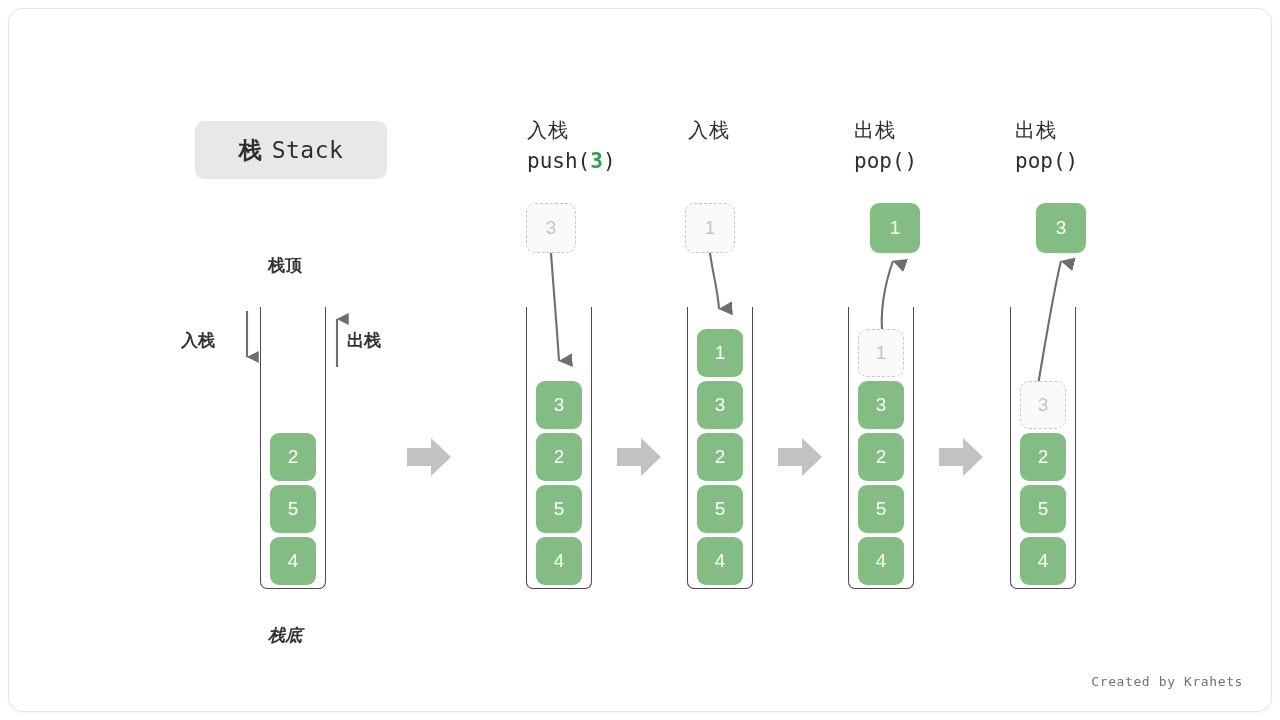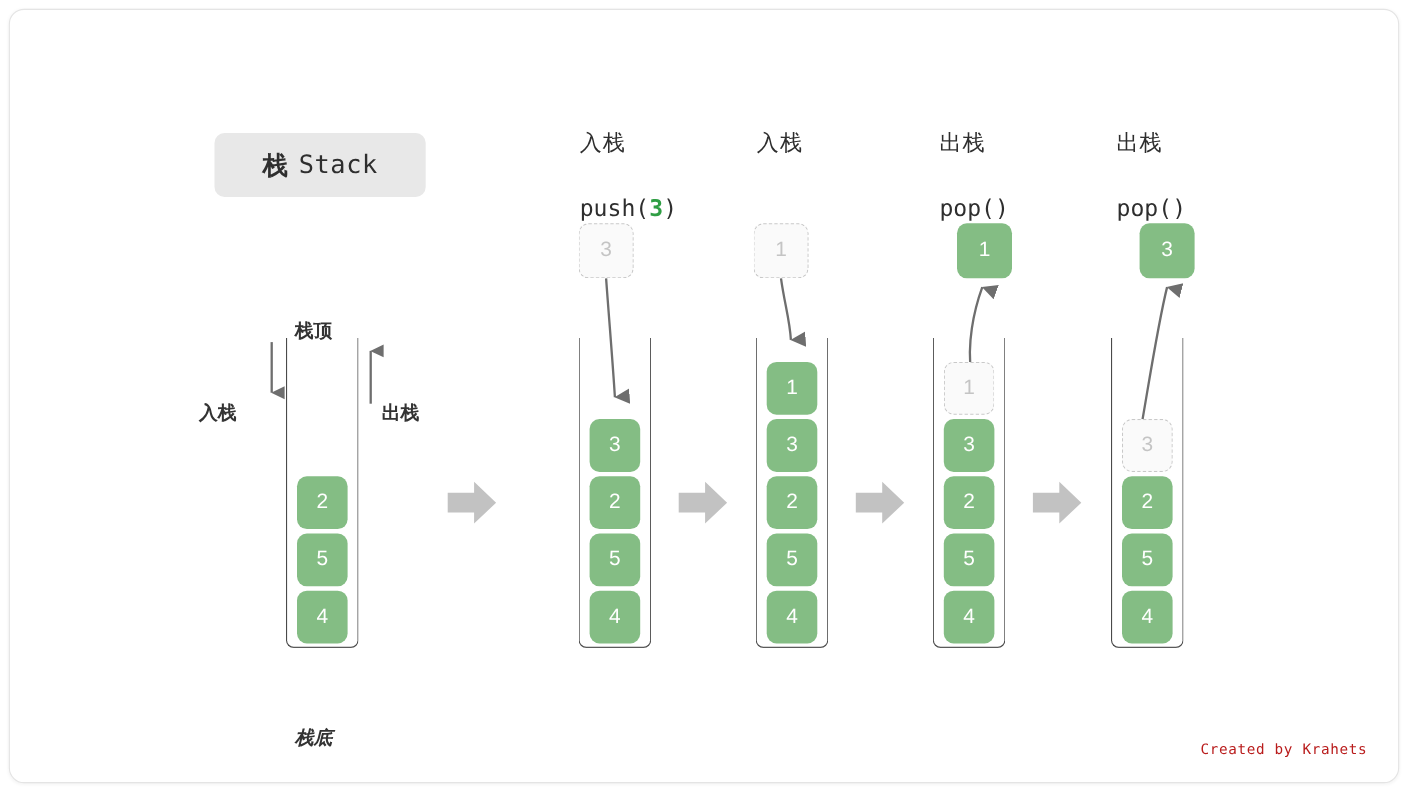--- a/index.html
+++ b/index.html
@@ -32,21 +32,20 @@
   #title-badge .cjk { font-size: 23px; font-weight: bold; letter-spacing: 1px; }
   #title-badge .latin {
     font-family: "DejaVu Sans Mono", "Liberation Mono", monospace;
     font-size: 23px; font-weight: normal; letter-spacing: 0.5px;
   }
 
   
   .cjk-bold {
     font-size: 17px; font-weight: bold; color: #333333;
     white-space: nowrap;
-    margin-top: 35px;
   }
   .container-u {
     position: absolute;
     width: 66px;
     border-left: 1.6px solid #4a4a4a;
     border-right: 1.6px solid #4a4a4a;
     border-bottom: 1.6px solid #4a4a4a;
     border-bottom-left-radius: 7px;
     border-bottom-right-radius: 7px;
     background: transparent;
@@ -89,29 +88,28 @@
   
   .col-head { text-align: left; width: 170px; }
   .col-head .l1 {
     font-size: 20px; font-weight: normal; color: #2e2e2e;
     letter-spacing: 1px; line-height: 30px;
   }
   .col-head .l2 {
     font-family: "DejaVu Sans Mono", "Liberation Mono", monospace;
     font-size: 21px; color: #2e2e2e; line-height: 32px;
     white-space: pre;
-    margin-top: 28px;
   }
   .col-head .l2 .arg { color: #2f9e44; font-weight: bold; }
 
   
   #footer {
     right: 28px; bottom: 22px;
     font-family: "DejaVu Sans Mono", "Liberation Mono", monospace;
-    font-size: 13px; color: #b91c1c; letter-spacing: 0.6px;
+    font-size: 13px; color: #737373; letter-spacing: 0.6px;
   }
   svg { overflow: visible; display: block; }
 </style>
 </head>
 <body>
 
 <div id="card">
 
   <div class="abs" id="title-badge">
     <span class="cjk">栈</span>

